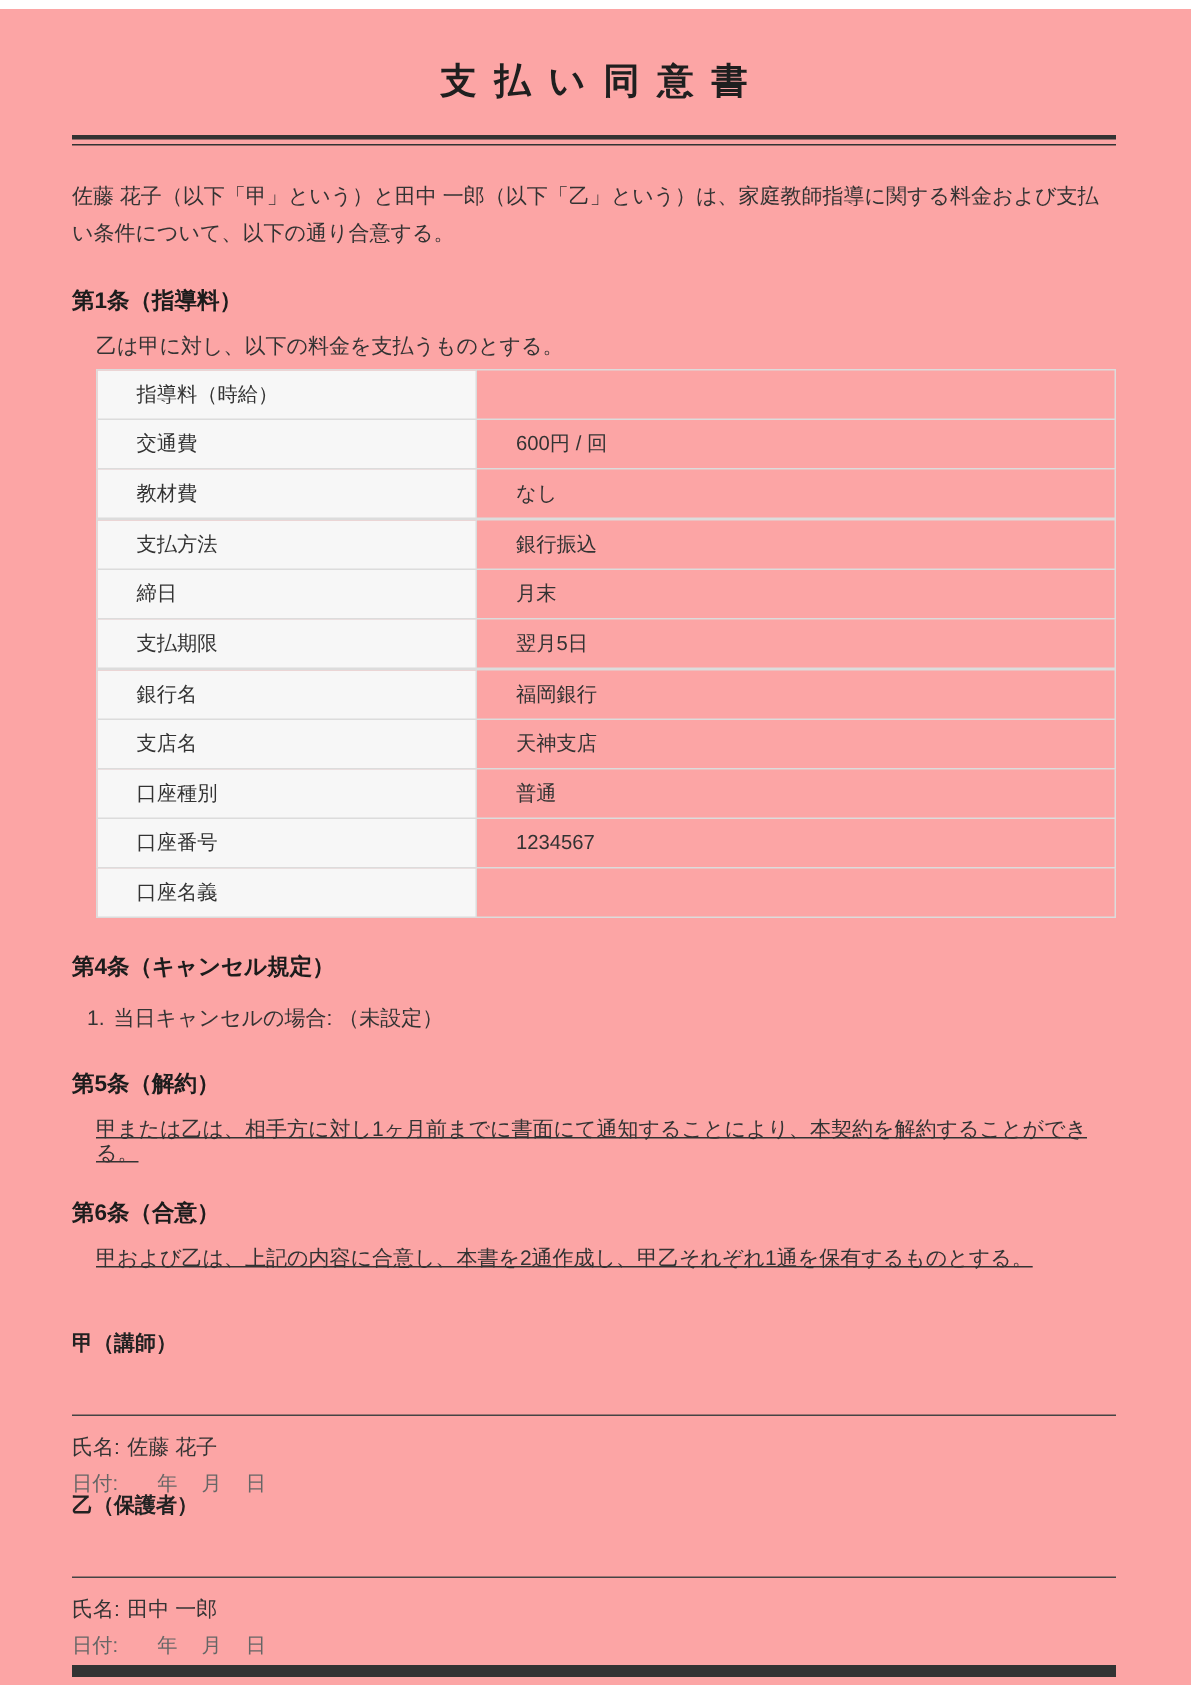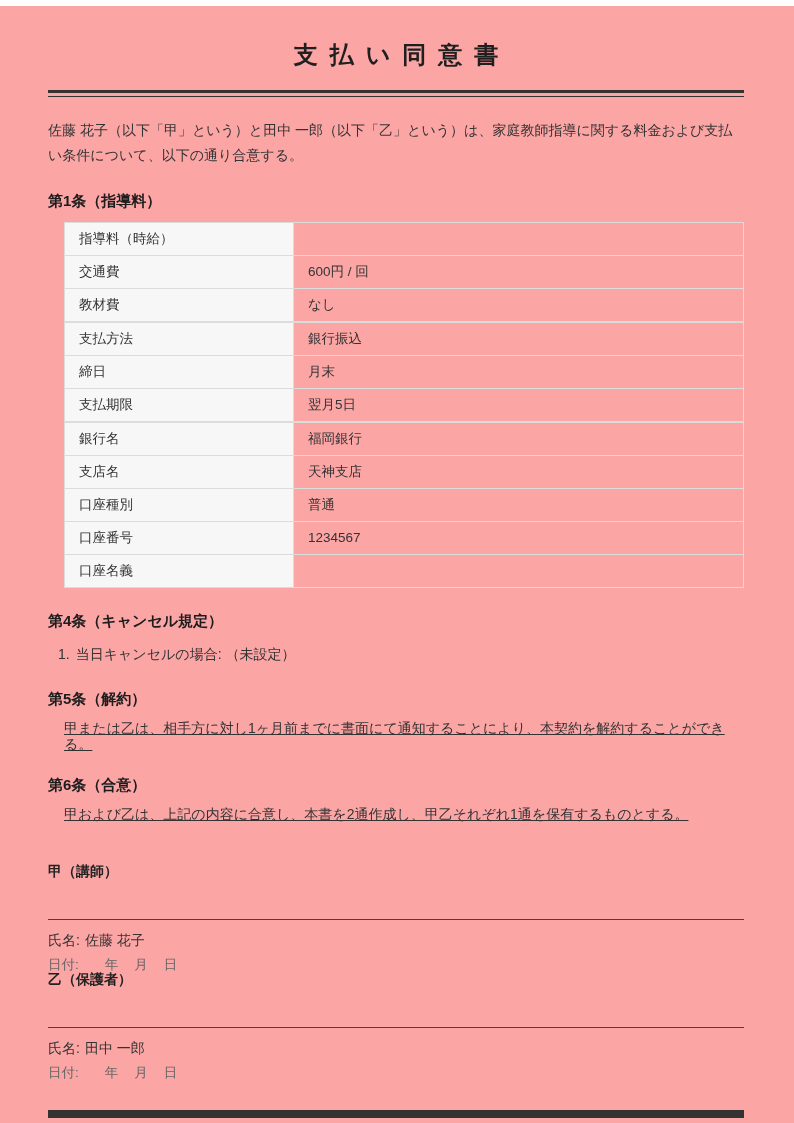--- a/index.html
+++ b/index.html
@@ -11,21 +11,21 @@
              letter-spacing:12px;text-indent:12px;color:#1f1f1f;line-height:34px;}
   .title-rule{margin-top:18px;height:3px;border-top:3px solid #333;border-bottom:1px solid #333;}
 
   .intro{margin:21px 0 0;font-size:14px;line-height:25px;color:#333;}
 
   .article-heading{margin:24px 0 13px;font-size:15px;font-weight:bold;color:#1c1c1c;line-height:17px;}
   .note{margin:12px 0 8px 16px;font-size:14px;line-height:16px;color:#333;}
 
   table.kv{margin-left:16px;width:680px;border-collapse:collapse;table-layout:fixed;}
   table.kv th{width:200px;background:#f7f7f7;font-weight:normal;text-align:left;}
-  table.kv th,table.kv td{border:1px solid #dcdcdc;padding:7px 14px;font-size:13.5px;
+  table.kv th,table.kv td{border:1px solid #dcdcdc;padding:7px 26px;font-size:13.5px;
                           line-height:18px;color:#333;height:18px;box-sizing:content-box;}
 
   ol.cancel-list{margin:11px 0 0 10px;padding:0;list-style:none;}
   ol.cancel-list li{font-size:14px;line-height:24px;color:#333;}
   ol.cancel-list .num{margin-right:6px;}
 
   .body-para{margin:0 0 0 16px;font-size:14px;line-height:16px;color:#333;text-decoration:underline;}
 
   .sig-grid{display:grid;grid-template-columns:1fr;column-gap:74px;margin-top:42px;}
   .sig-role{font-size:14px;font-weight:bold;color:#222;line-height:15px;}
@@ -44,20 +44,21 @@
 
 <div class="page">
   <div class="content">
 
     <h1 class="doc-title">支払い同意書</h1>
     <div class="title-rule"></div>
 
     <p class="intro">佐藤 花子（以下「甲」という）と田中 一郎（以下「乙」という）は、家庭教師指導に関する料金および支払い条件について、以下の通り合意する。</p>
 
     <h2 class="article-heading">第1条（指導料）</h2>
+    <p class="note">乙は甲に対し、以下の料金を支払うものとする。</p>
     <table class="kv">
       <tbody>
         <tr>
           <th>指導料（時給）</th>
           <td></td>
         </tr>
         <tr>
           <th>交通費</th>
           <td>600円 / 回</td>
         </tr>

